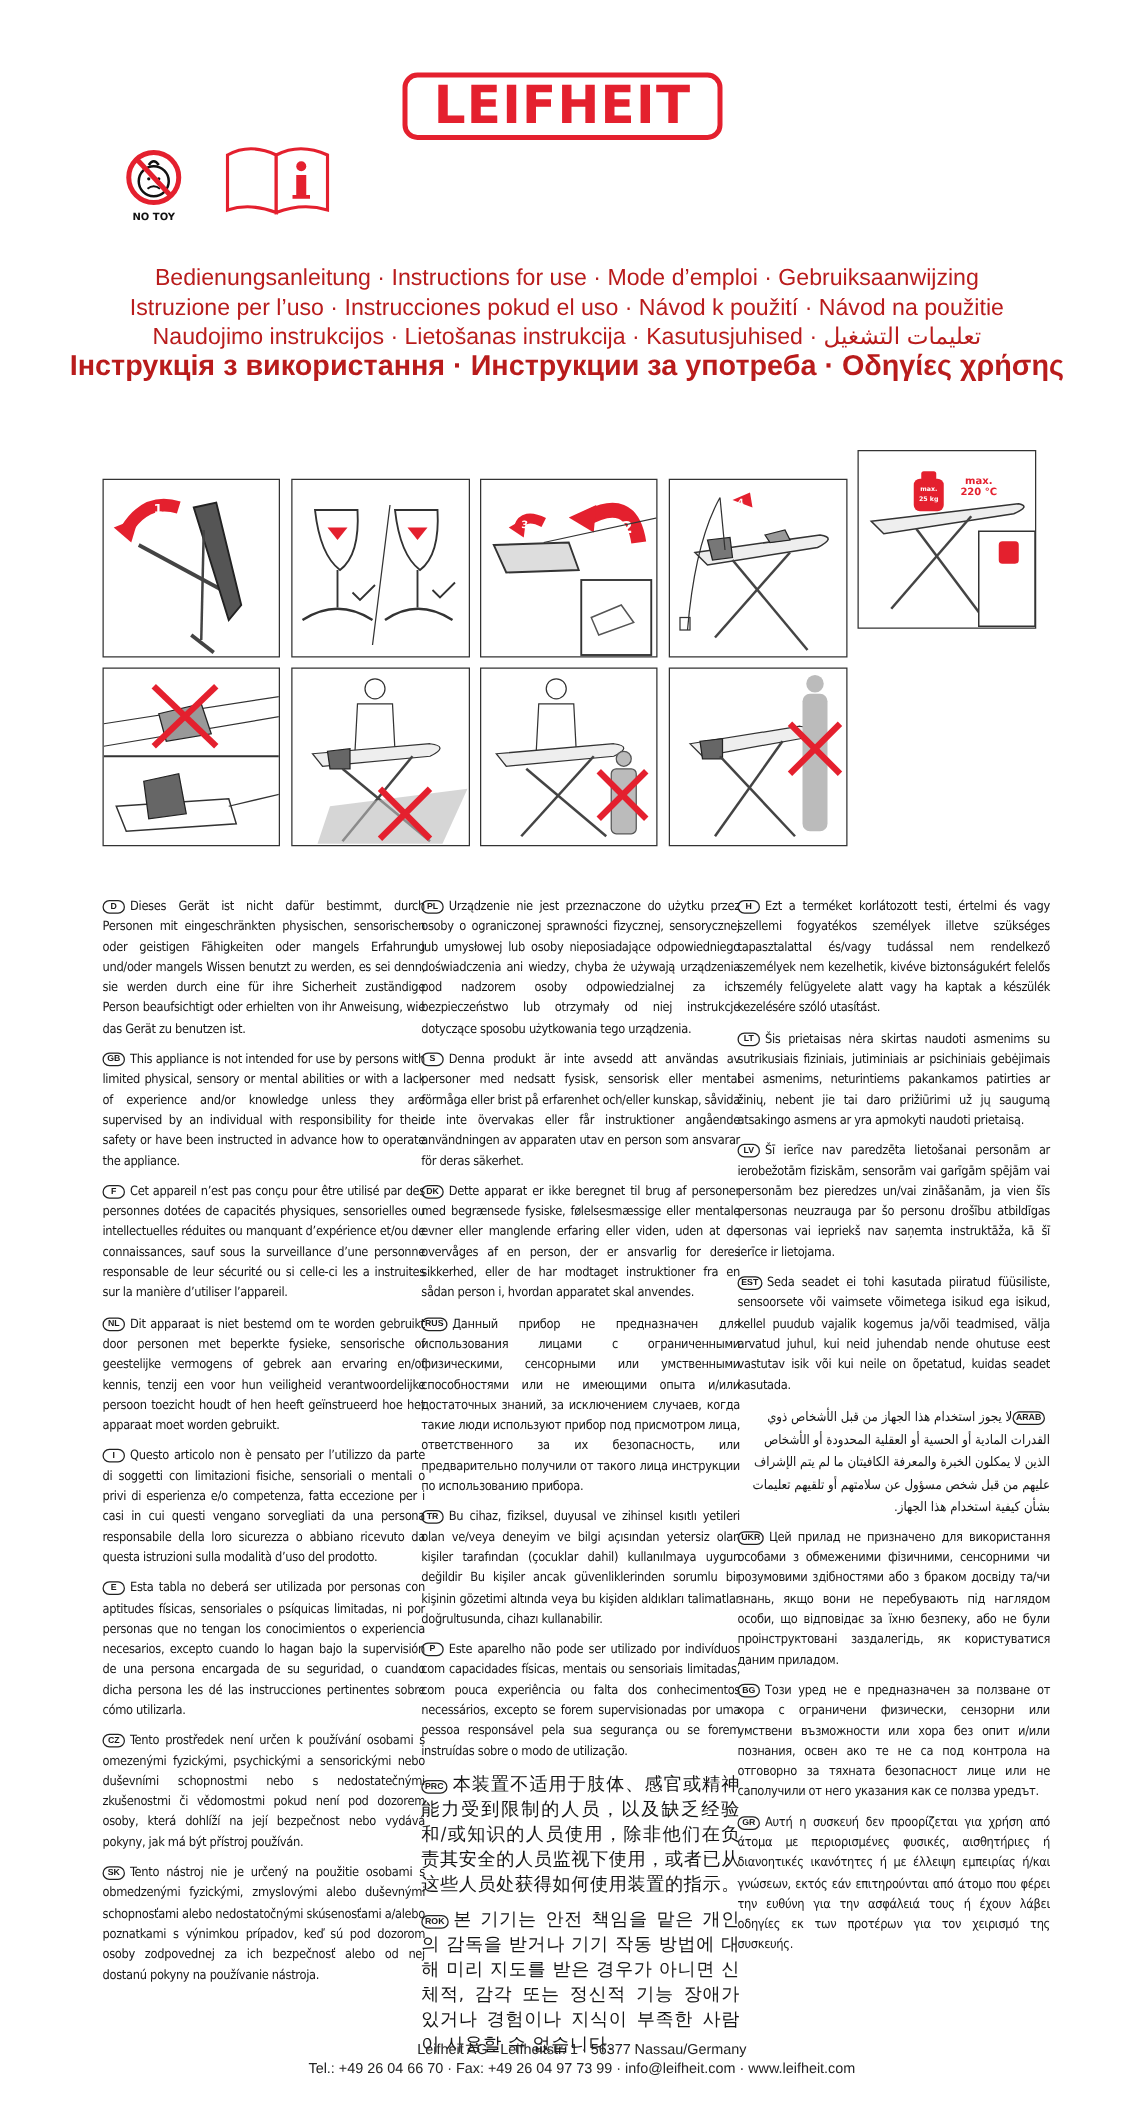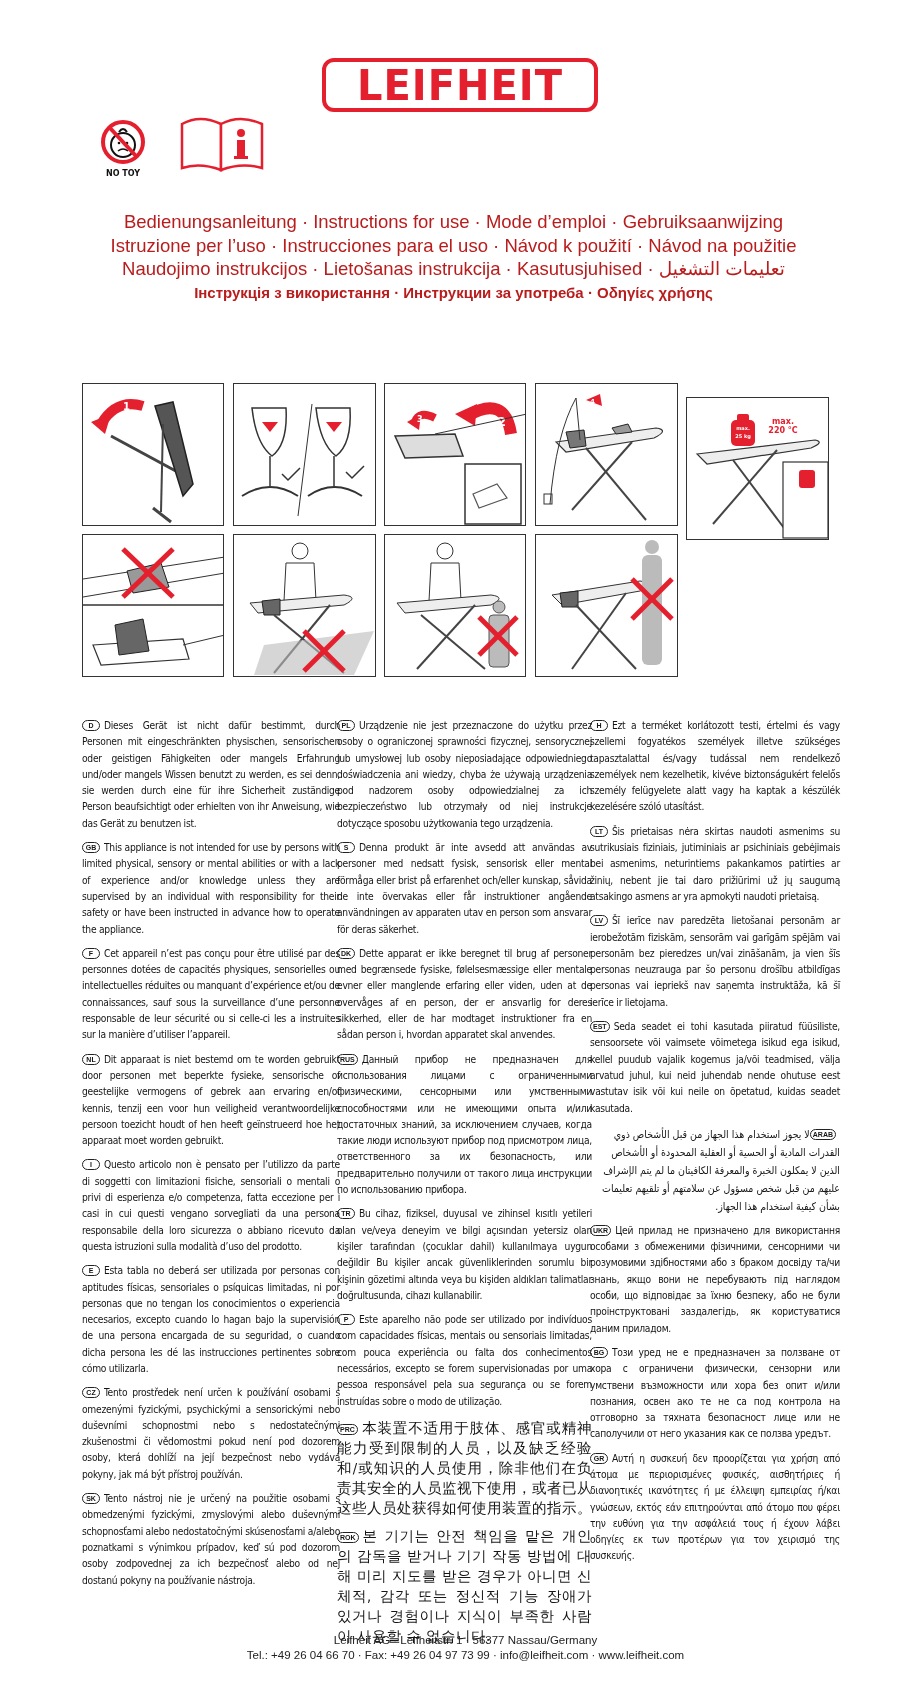--- a/index.html
+++ b/index.html
@@ -1,38 +1,38 @@
 <!DOCTYPE html>
 <html><head>
 <meta charset="utf-8">
 <style>
   * { box-sizing: border-box; margin: 0; padding: 0; }
   html, body { width: 907px; height: 1701px; background: #ffffff; overflow: hidden; }
   body { position: relative; font-family: "Liberation Sans", sans-serif; color: #1a1a1a; }
 
   .logo {
-    position: absolute; left: 322px; top: 58px; width: 276px; height: 54px;
+    position: absolute; left: 322px; top: 58px; width: 256px; height: 54px;
     border: 4px solid #e4202e; border-radius: 12px; background: #fff;
     display: flex; align-items: center; justify-content: center;
   }
   .logo span {
     font-family: "DejaVu Sans", sans-serif; font-weight: bold; color: #e4202e;
     font-size: 40px; letter-spacing: 1px; transform: scaleY(1.05);
   }
 
   .icon-notoy { position: absolute; left: 96px; top: 118px; width: 56px; height: 62px; }
   .icon-manual { position: absolute; left: 180px; top: 112px; width: 84px; height: 60px; }
 
   .titles {
     position: absolute; left: 40px; top: 210px; width: 827px;
     text-align: center; font-family: "Liberation Sans", sans-serif;
     font-size: 18.5px; line-height: 23.5px; color: #b91c1c;
   }
   .titles div { white-space: nowrap; }
-  .titles .cyr { font-weight: bold; font-size: 15px; }
+  .titles .cyr { font-weight: bold; font-size: 23px; }
 
   .pic { position: absolute; border: 1.5px solid #333; background: #fff; overflow: hidden; }
 
   .cols { position: absolute; top: 718px; font-family: "DejaVu Sans", sans-serif; font-size: 10.2px; line-height: 16.3px; color: #151515; }
   .col1 { left: 82px; width: 258px; }
   .col2 { left: 337px; width: 255px; }
   .col3 { left: 590px; width: 250px; }
   .para { text-align: justify; margin-bottom: 8px; font-stretch: condensed; letter-spacing: -0.25px; }
   .badge {
     display: inline-block; min-width: 18px; height: 11px; padding: 0 2px;
@@ -73,21 +73,21 @@
     <path d="M2 12 L2 56 Q20 50 41 58 L41 12 Q20 2 2 12 Z" fill="#fff" stroke="#e4202e" stroke-width="2.5"></path>
     <path d="M41 12 Q60 2 82 12 L82 56 Q62 50 41 58 Z" fill="#fff" stroke="#e4202e" stroke-width="2.5"></path>
     <rect x="57" y="28" width="8" height="18" fill="#e4202e"></rect>
     <rect x="54" y="44" width="14" height="3" fill="#e4202e"></rect>
     <circle cx="61" cy="21" r="4" fill="#e4202e"></circle>
   </svg>
 </div>
 
 <div class="titles">
   <div>Bedienungsanleitung · Instructions for use · Mode d’emploi · Gebruiksaanwijzing</div>
-  <div>Istruzione per l’uso · Instrucciones para el uso · Návod k použití · Návod na použitie</div>
+  <div>Istruzione per l’uso · Instrucciones pokud el uso · Návod k použití · Návod na použitie</div>
   <div>Naudojimo instrukcijos · Lietošanas instrukcija · Kasutusjuhised · تعليمات التشغيل</div>
   <div class="cyr">Інструкція з використання · Инструкции за употреба · Οδηγίες χρήσης</div>
 </div>
 
 <div class="pic" style="left:82px;top:383px;width:142px;height:143px;">
   <svg width="142" height="143" viewBox="0 0 142 143">
     <path d="M18 40 Q34 14 60 22" fill="none" stroke="#e4202e" stroke-width="10"></path>
     <polygon points="8,38 28,30 22,50" fill="#e4202e"></polygon>
     <text x="40" y="26" font-size="10" font-weight="bold" fill="#fff" font-family="DejaVu Sans, sans-serif">1</text>
     <line x1="28" y1="52" x2="102" y2="92" stroke="#444" stroke-width="3"></line>
@@ -131,21 +131,21 @@
     <text x="54" y="20" font-size="7" font-weight="bold" fill="#fff" font-family="DejaVu Sans, sans-serif">4</text>
     <path d="M20 58 L120 44 Q134 46 118 54 L30 68 Z" fill="#eee" stroke="#333" stroke-width="1.2"></path>
     <path d="M30 48 L48 46 L50 62 L34 64 Z" fill="#777" stroke="#222"></path>
     <path d="M76 44 L92 40 L96 48 L80 50 Z" fill="#999" stroke="#222"></path>
     <line x1="50" y1="64" x2="110" y2="136" stroke="#444" stroke-width="2"></line>
     <line x1="96" y1="58" x2="36" y2="126" stroke="#444" stroke-width="2"></line>
     <path d="M40 14 L44 56 M40 14 Q20 50 14 120" fill="none" stroke="#333" stroke-width="1"></path>
     <rect x="8" y="110" width="8" height="10" fill="none" stroke="#333"></rect>
   </svg>
 </div>
-<div class="pic" style="left:686px;top:397px;width:143px;height:143px;">
+<div class="pic" style="left:686px;top:360px;width:143px;height:143px;">
   <svg width="143" height="143" viewBox="0 0 143 143">
     <path d="M10 56 L128 42 Q138 44 124 50 L20 66 Z" fill="#eee" stroke="#333" stroke-width="1.2"></path>
     <rect x="44" y="22" width="24" height="26" rx="5" fill="#e4202e"></rect>
     <rect x="50" y="16" width="12" height="8" rx="2" fill="#e4202e"></rect>
     <text x="56" y="32" text-anchor="middle" font-size="5" font-weight="bold" fill="#fff" font-family="DejaVu Sans, sans-serif">max.</text>
     <text x="56" y="40" text-anchor="middle" font-size="5" font-weight="bold" fill="#fff" font-family="DejaVu Sans, sans-serif">25 kg</text>
     <text x="96" y="26" text-anchor="middle" font-size="8" font-weight="bold" fill="#e4202e" font-family="DejaVu Sans, sans-serif">max.</text>
     <text x="96" y="35" text-anchor="middle" font-size="8" font-weight="bold" fill="#e4202e" font-family="DejaVu Sans, sans-serif">220 °C</text>
     <line x1="46" y1="62" x2="100" y2="134" stroke="#444" stroke-width="2"></line>
     <line x1="90" y1="52" x2="26" y2="126" stroke="#444" stroke-width="2"></line>

